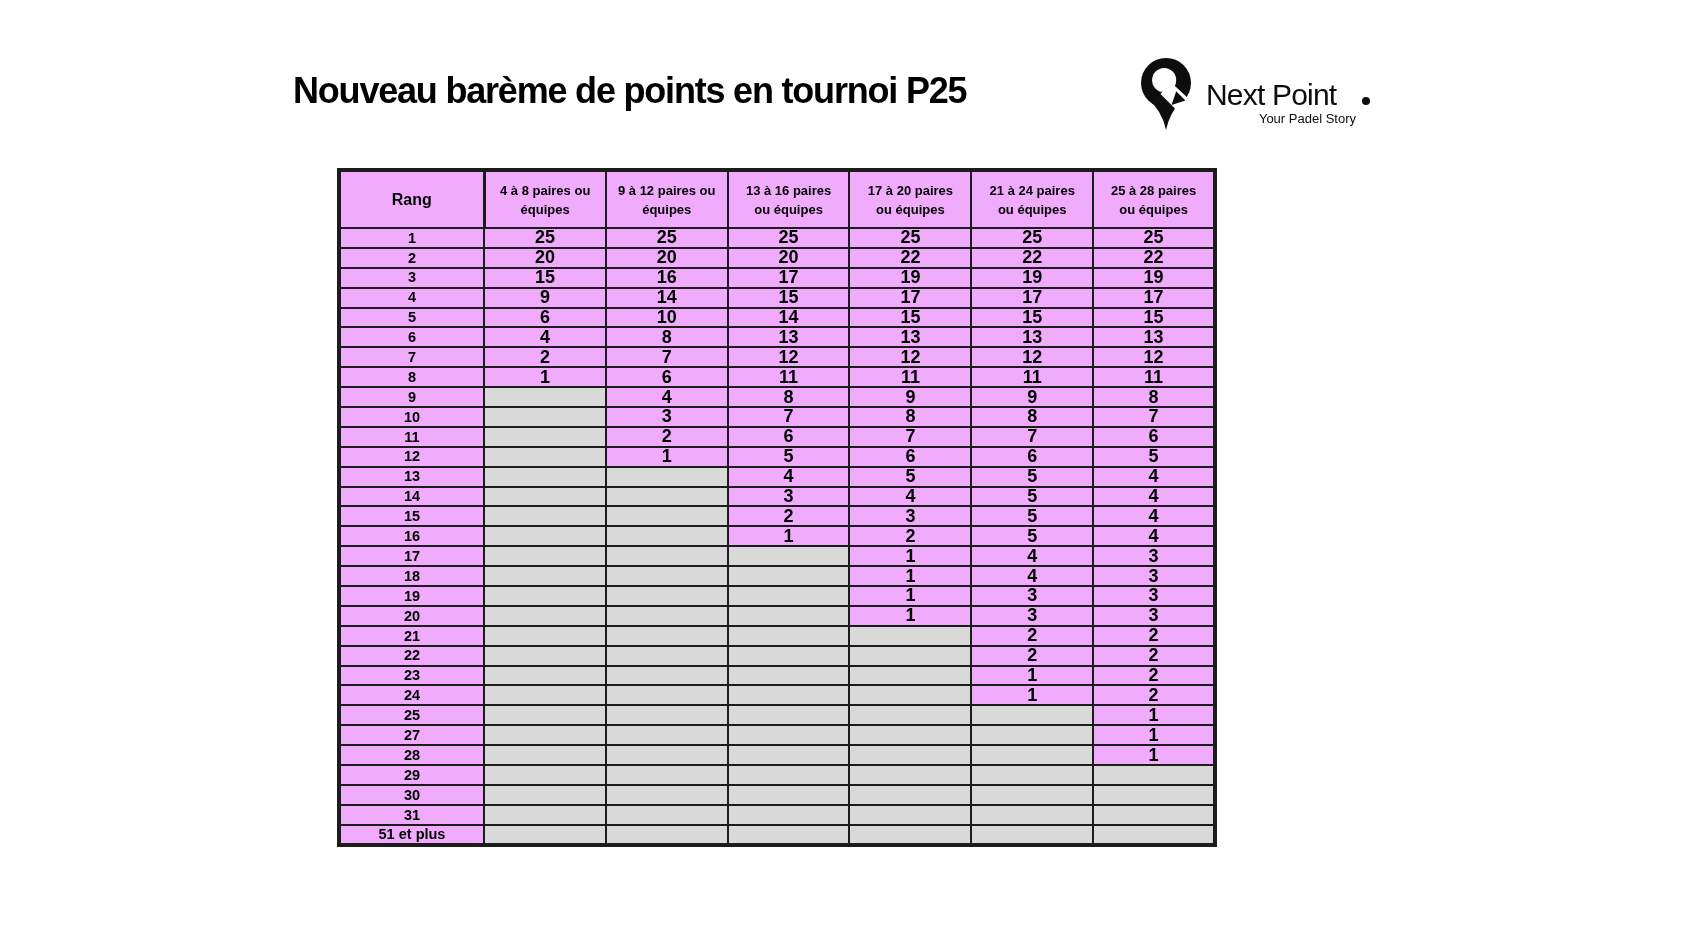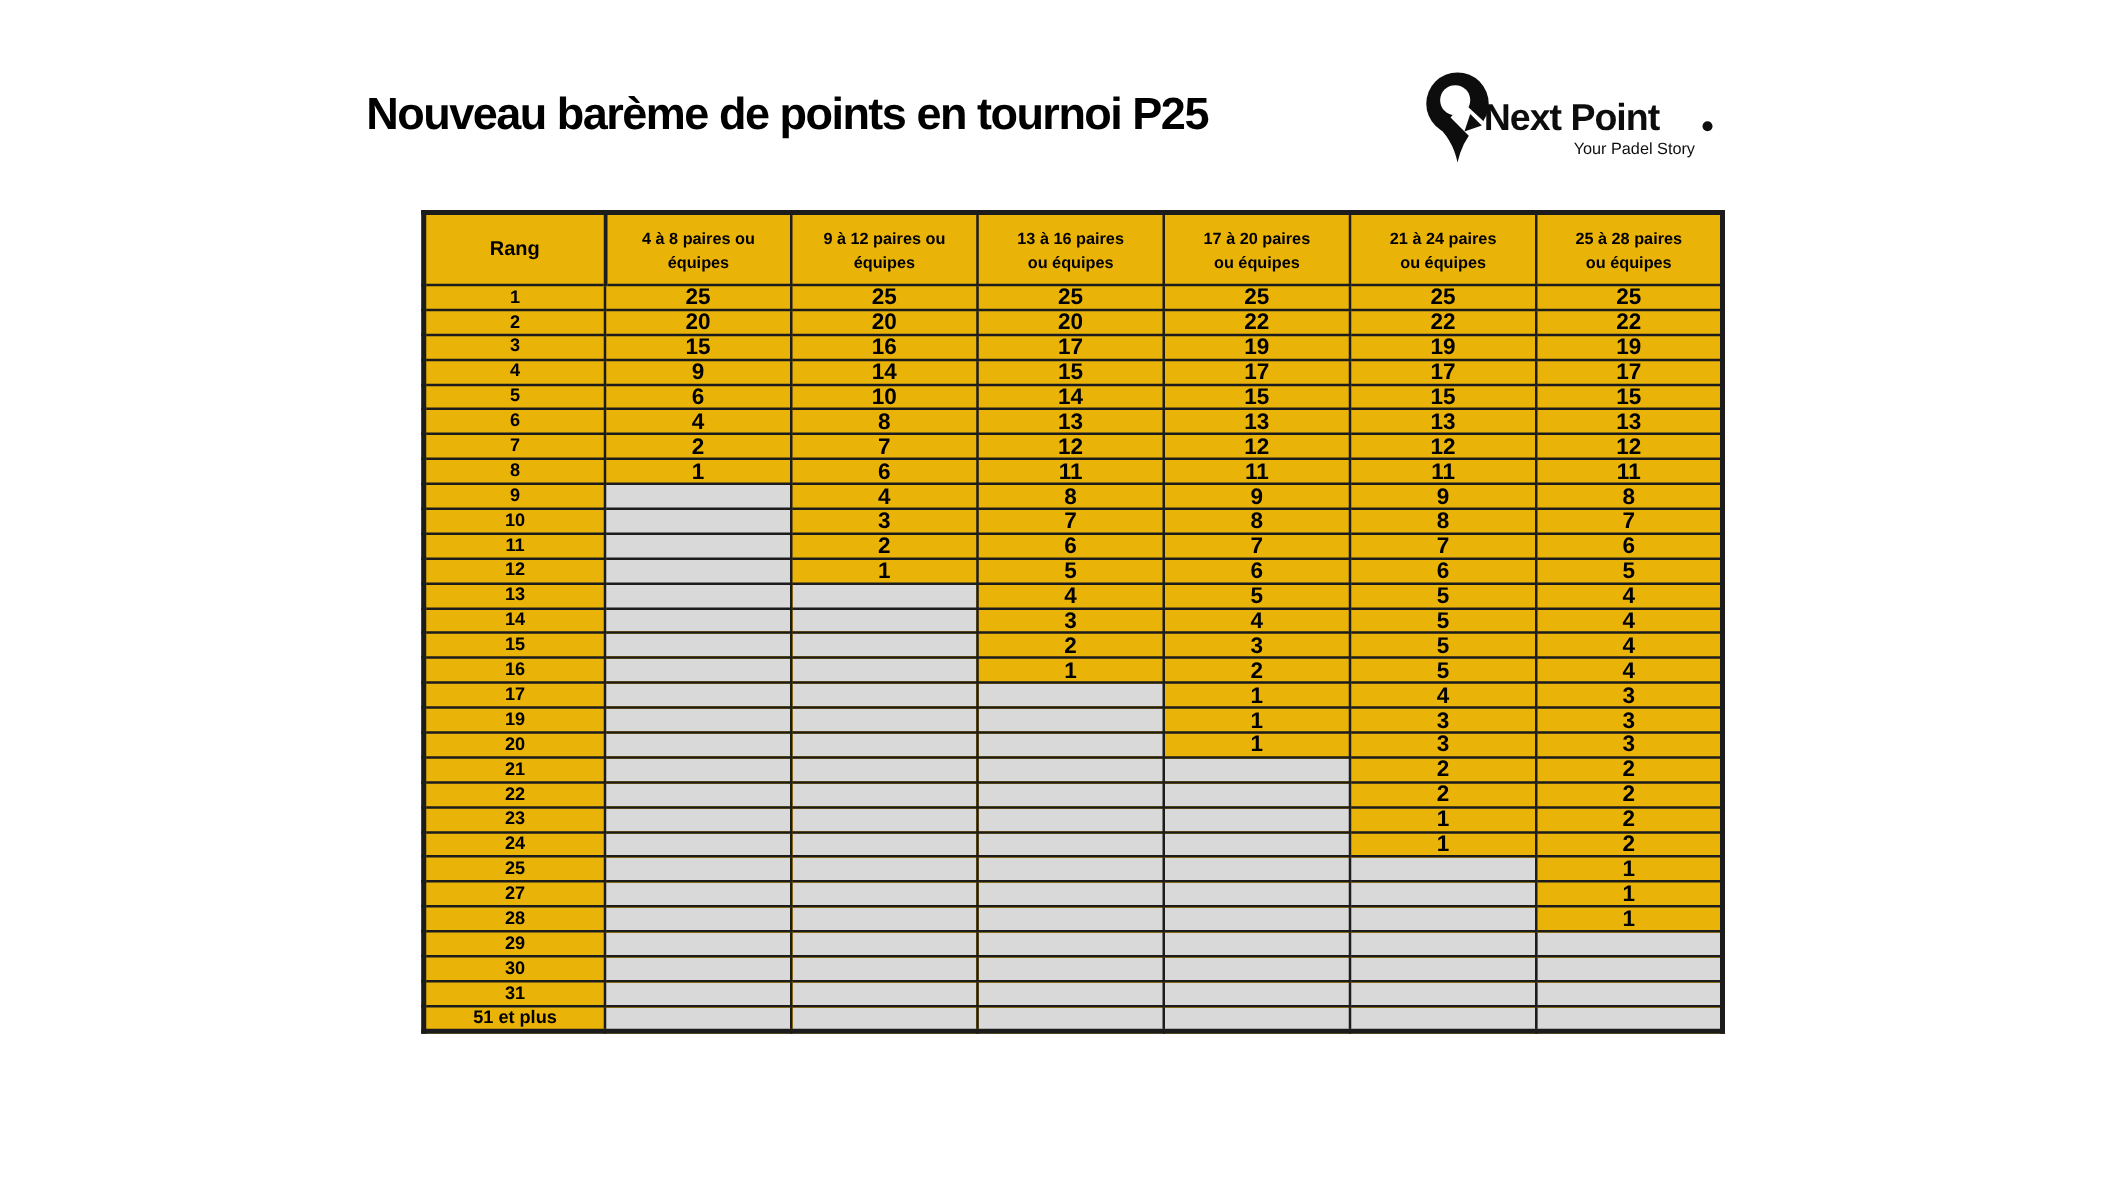--- a/index.html
+++ b/index.html
@@ -14,39 +14,39 @@
   .title{
     position:absolute; left:293px; top:70px;
     font-size:36px; font-weight:bold; letter-spacing:-1.2px;
     color:var(--ink); white-space:nowrap;
   }
 
   
   .logo{position:absolute; left:1138px; top:55px; width:240px; height:80px;}
   .logo svg{position:absolute; left:0; top:2px;}
   .brand{
-    position:absolute; left:49px; top:23px;
-    font-size:30px; font-weight:bold; letter-spacing:-0.8px;
+    position:absolute; left:68px; top:23px;
+    font-size:30px; font-weight:normal; letter-spacing:-0.8px;
     color:var(--brand); white-space:nowrap;
   }
   .brand-dot{
     position:absolute; left:224px; top:42px; width:8px; height:8px;
     border-radius:50%; background:var(--brand);
   }
   .tagline{
     position:absolute; left:60px; top:56px; width:158px;
     text-align:right; font-size:13px; font-weight:normal; color:var(--brand);
     white-space:nowrap;
   }
 
   
   .tbl-wrap{position:absolute; left:337px; top:168px;}
   table.points{
-    border-collapse:collapse; table-layout:fixed; width:1043px;
-    border:4px solid var(--border); background:#eab308;
+    border-collapse:collapse; table-layout:fixed; width:880px;
+    border:4px solid var(--border); background:#f0abfc;
   }
   table.points th, table.points td{
     border:2px solid var(--border);
     text-align:center; vertical-align:middle; padding:0; overflow:hidden;
     color:var(--ink);
   }
   thead th{
     height:58px; font-size:13px; font-weight:bold; line-height:19px;
     white-space:pre-line; border-bottom:4px solid var(--border);
   }
@@ -256,20 +256,29 @@
           <tr>
             <th>17</th>
             <td class="empty"></td>
             <td class="empty"></td>
             <td class="empty"></td>
             <td>1</td>
             <td>4</td>
             <td>3</td>
           </tr>
           <tr>
+            <th>18</th>
+            <td class="empty"></td>
+            <td class="empty"></td>
+            <td class="empty"></td>
+            <td>1</td>
+            <td>4</td>
+            <td>3</td>
+          </tr>
+          <tr>
             <th>19</th>
             <td class="empty"></td>
             <td class="empty"></td>
             <td class="empty"></td>
             <td>1</td>
             <td>3</td>
             <td>3</td>
           </tr>
           <tr>
             <th>20</th>

